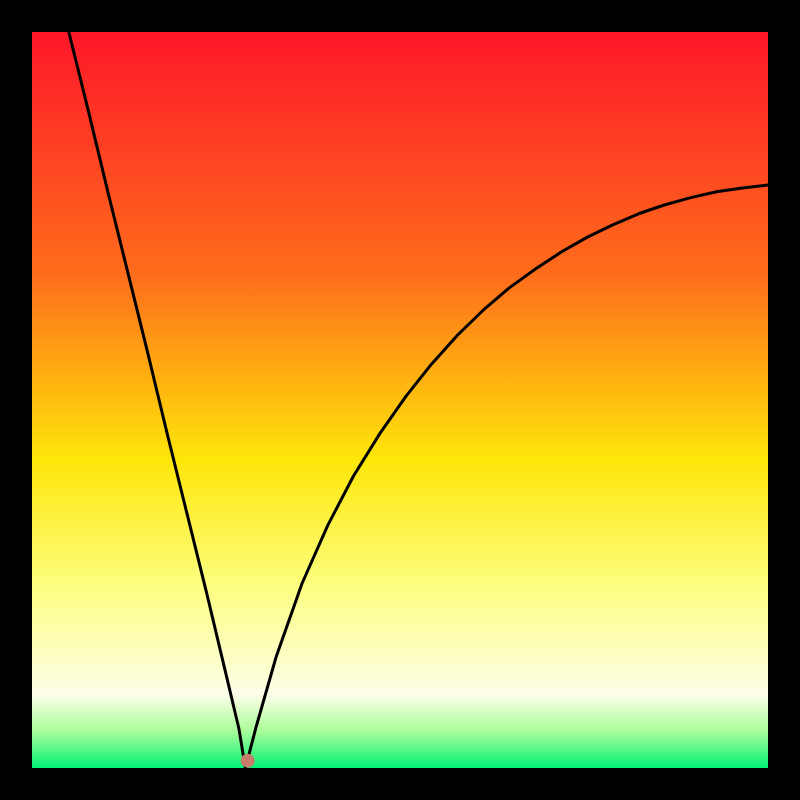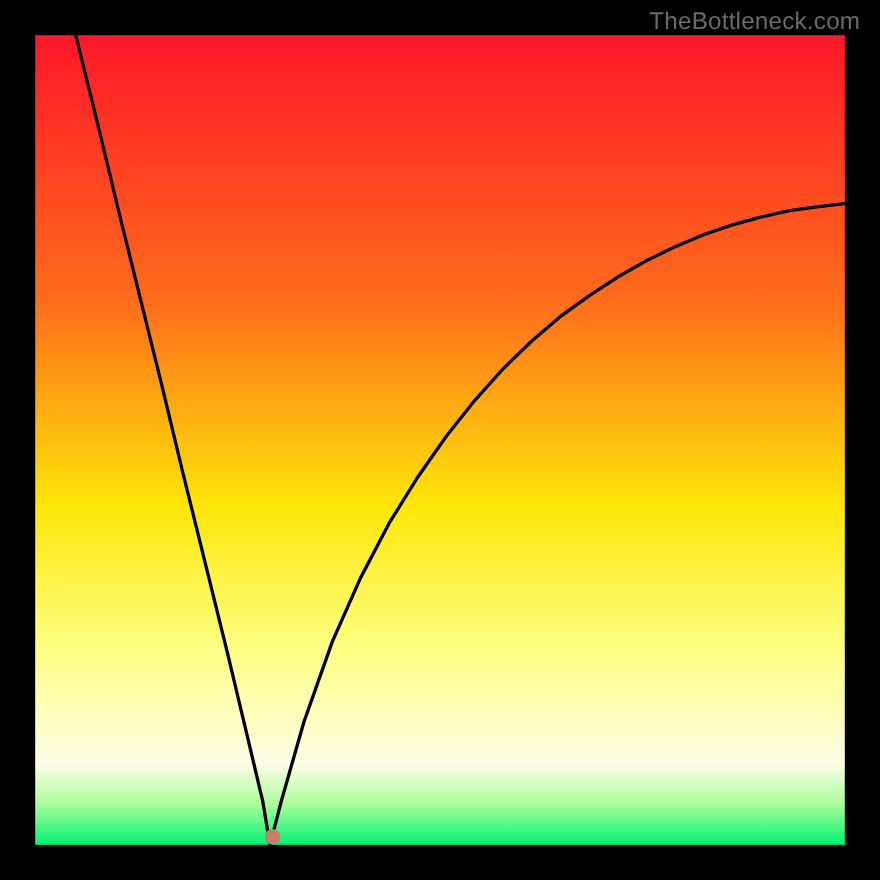--- a/index.html
+++ b/index.html
@@ -48,21 +48,20 @@
     left: 0;
     top: 0;
     width: 100%;
     height: 100%;
   }
 </style>
 </head>
 <body>
 
 <div class="frame">
-  <div class="watermark">TheBottleneck.com</div>
 
   <div class="plot-area">
     <svg class="curve" viewBox="0 0 736 736" preserveAspectRatio="none">
       <path id="curve-path" fill="none" stroke="#000" stroke-width="3" stroke-linejoin="round" stroke-linecap="round" d="M 36.80 0.00 L 56.67 80.22 L 75.81 159.71 L 95.68 239.94 L 115.55 320.16 L 134.69 399.65 L 154.56 479.87 L 174.43 560.10 L 193.57 640.32 L 206.82 696.26 L 213.44 736.00 L 213.44 736.00 L 223.74 696.26 L 244.35 624.13 L 270.11 551.26 L 295.87 493.12 L 321.63 443.81 L 348.13 401.12 L 373.89 364.32 L 399.65 331.94 L 425.41 303.23 L 451.17 278.21 L 476.93 256.13 L 503.42 236.99 L 529.18 220.06 L 554.94 205.34 L 580.70 192.83 L 606.46 181.79 L 632.22 172.96 L 658.72 165.60 L 684.48 159.71 L 710.24 156.03 L 736.00 153.09 "></path>
       <circle id="marker-dot" r="7" cx="215.65" cy="728.64" fill="#c77d6c"></circle>
     </svg>
   </div>
 </div>
 
 </body></html>

